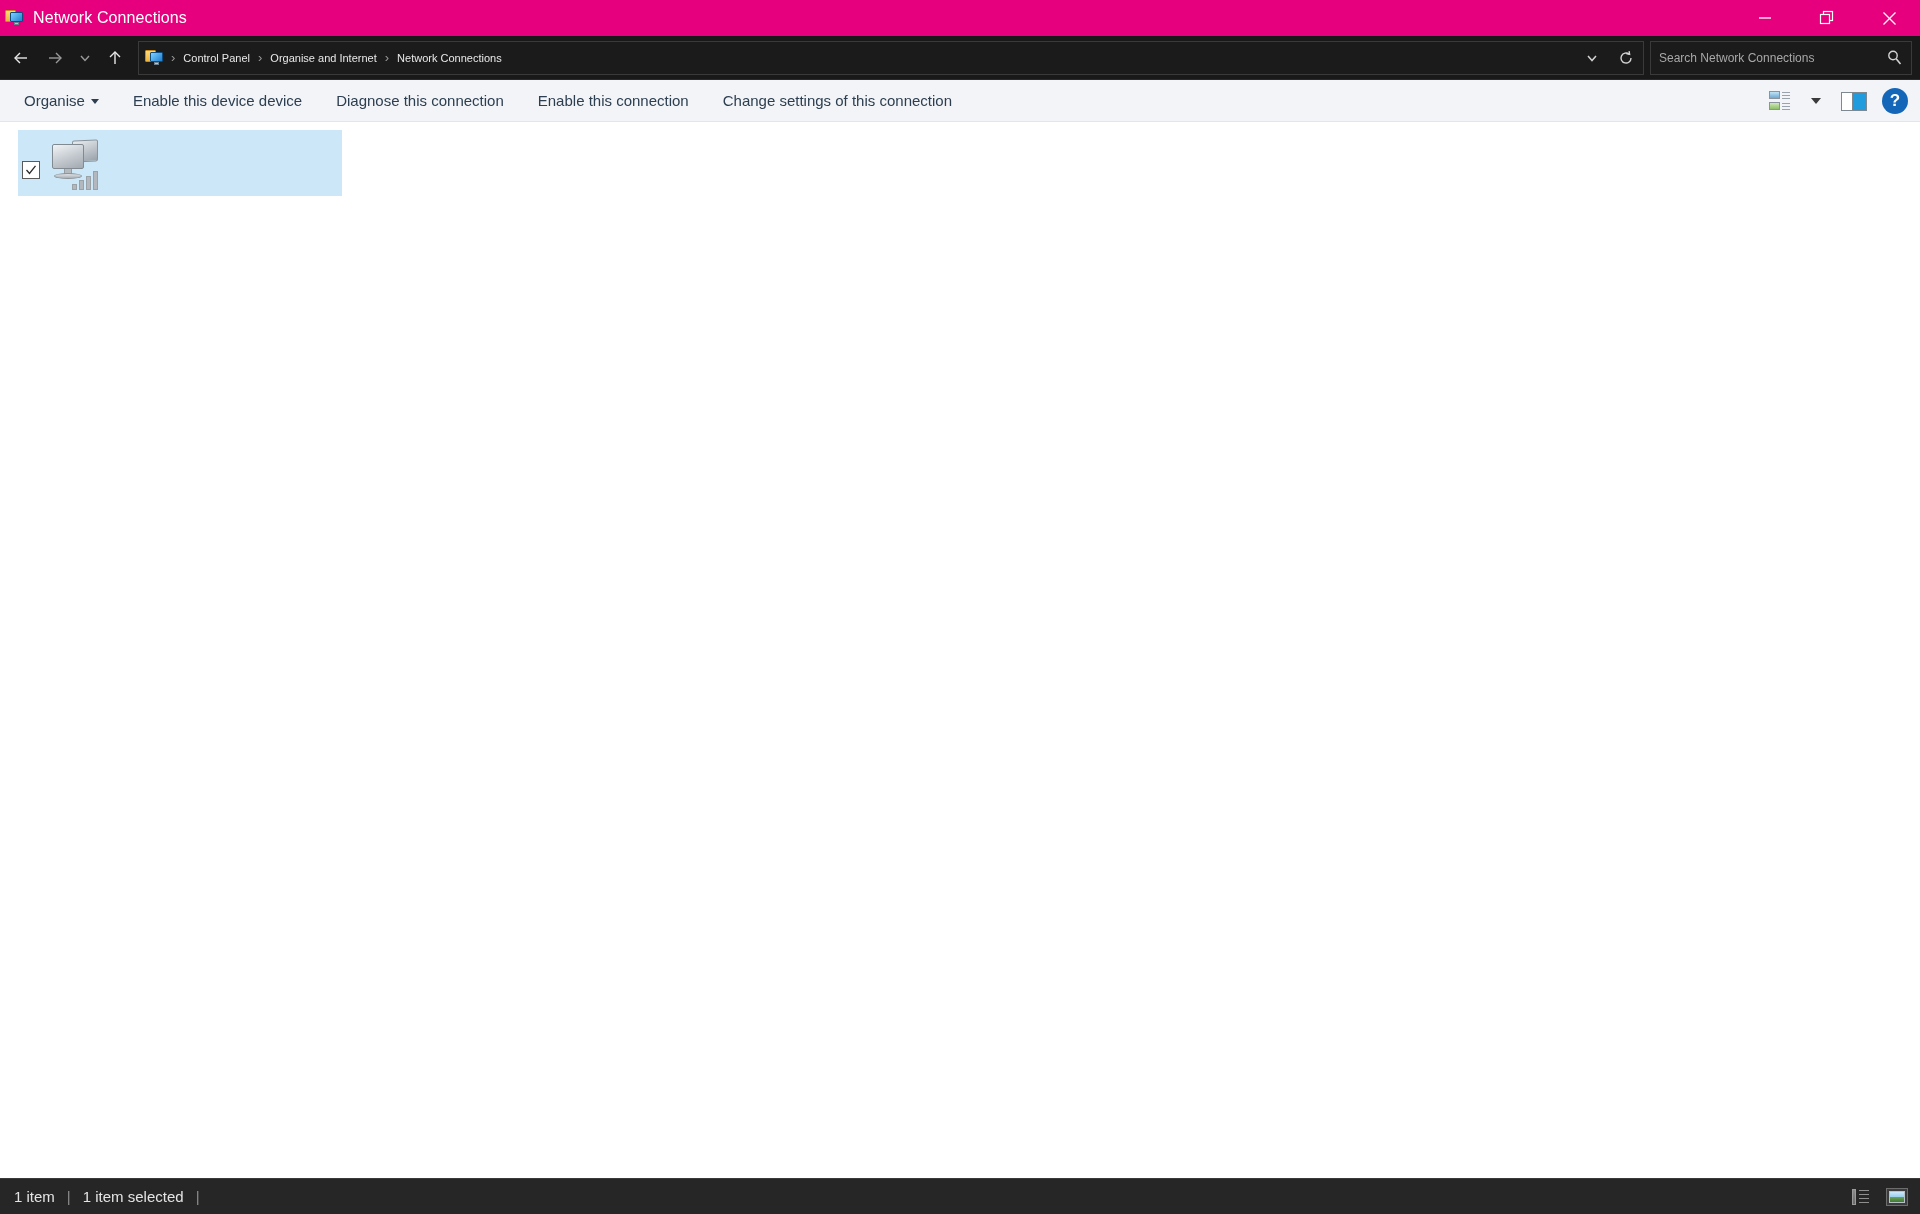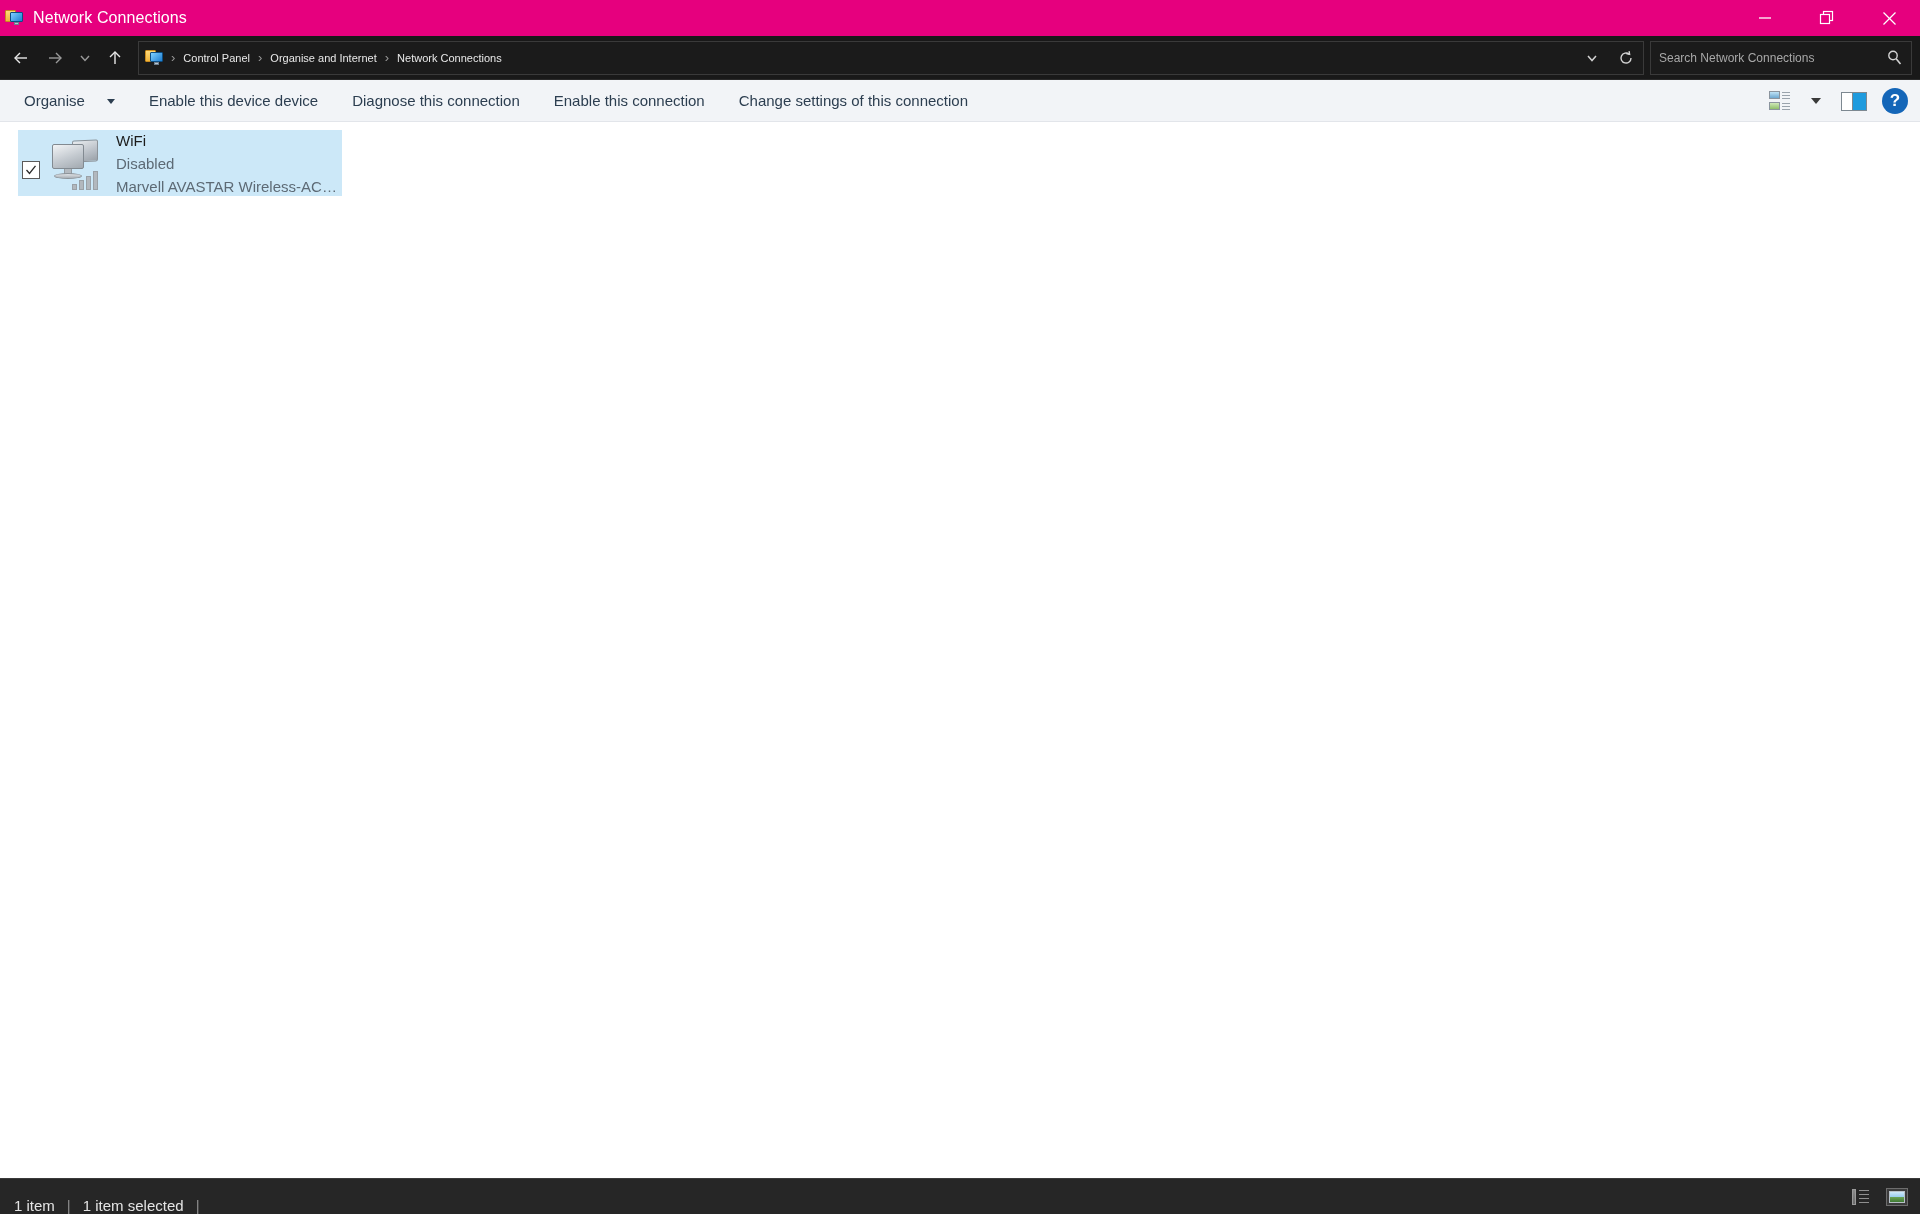--- a/index.html
+++ b/index.html
@@ -152,21 +152,21 @@
     height: 42px; flex: 0 0 42px;
     background: #f2f4f7;
     border-bottom: 1px solid #e2e5ea;
     display: flex; align-items: center;
     padding-left: 14px;
     position: relative;
   }
   .tb-item {
     font-size: 15px; color: #2c3e50;
     padding: 6px 10px; white-space: nowrap; cursor: default;
-    display: flex; align-items: center; gap: 22px;
+    display: flex; align-items: center; gap: 6px;
   }
   .tb-caret {
     width: 0; height: 0;
     border-left: 4px solid transparent;
     border-right: 4px solid transparent;
     border-top: 5px solid #2c3e50;
     margin-top: 2px;
   }
   .tb-gap { width: 14px; flex: 0 0 14px; }
 
@@ -287,21 +287,21 @@
   .tile-name { font-size: 15px; color: #1b1b1b; line-height: 23px; white-space: nowrap; }
   .tile-status { font-size: 15px; color: #5d6a75; line-height: 23px; white-space: nowrap; }
   .tile-device { font-size: 15px; color: #5d6a75; line-height: 23px; white-space: nowrap;
                  overflow: hidden; text-overflow: ellipsis; max-width: 222px; }
 
   
   .statusbar {
     height: 36px; flex: 0 0 36px;
     background: #262626;
     border-top: 1px solid #3a3a3a;
-    display: flex; align-items: flex-end;
+    display: flex; align-items: center;
     padding: 0 10px 0 14px;
     position: relative;
   }
   .st-text { color: #e4e4e4; font-size: 15px; white-space: nowrap; }
   .st-sep { color: #8d8d8d; font-size: 15px; padding: 0 12px; user-select: none; }
   .st-right {
     position: absolute; right: 12px; top: 0; height: 36px;
     display: flex; align-items: center; gap: 14px;
   }
   .st-view {
@@ -481,25 +481,20 @@
         <div class="mon-front"></div>
         <div class="mon-neck"></div>
         <div class="mon-base"></div>
         <div class="bars">
             <i></i>
             <i></i>
             <i></i>
             <i></i>
           </div>
       </div>
-      <div class="tile-text">
-        <div class="tile-name">WiFi</div>
-        <div class="tile-status">Disabled</div>
-        <div class="tile-device">Marvell AVASTAR Wireless-AC ...</div>
-      </div>
     </div>
   </div>
 
   <div class="statusbar">
     <span class="st-text">1 item</span>
     <span class="st-sep">|</span>
     <span class="st-text">1 item selected</span>
     <span class="st-sep">|</span>
     <div class="st-right">
       <div class="st-view details">

